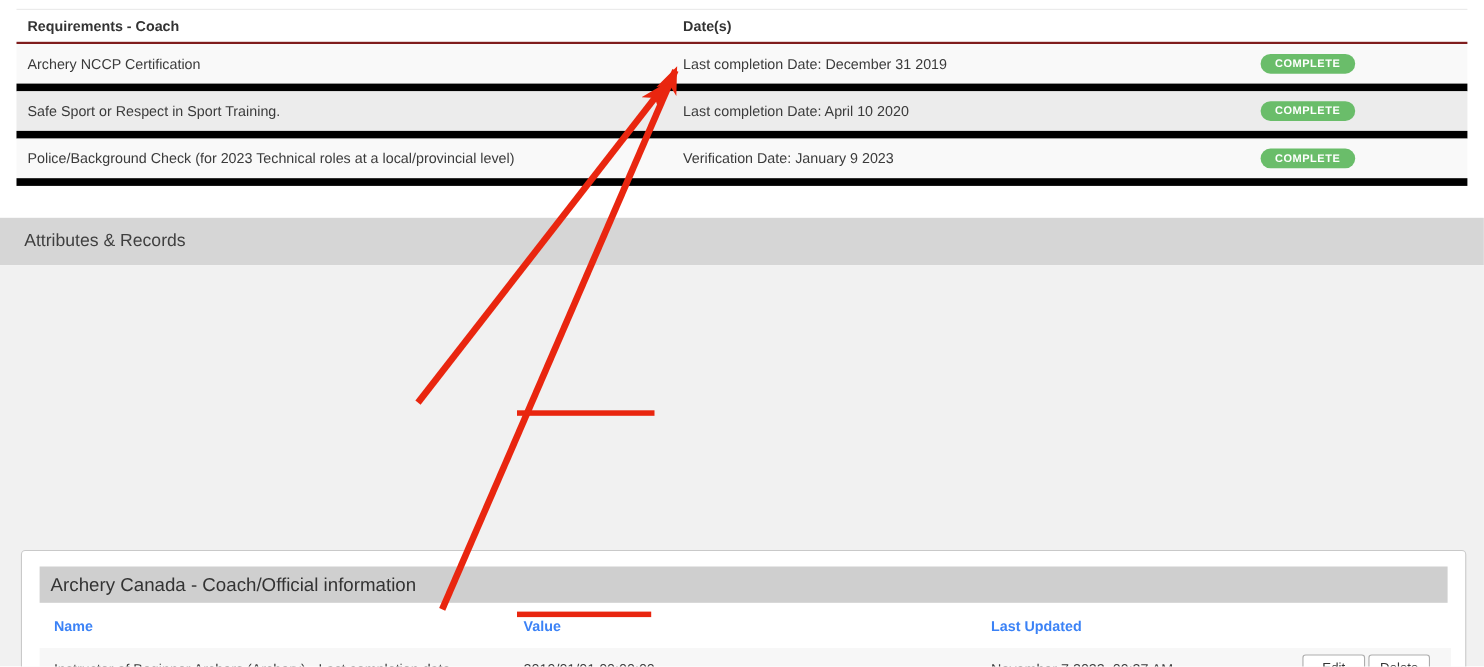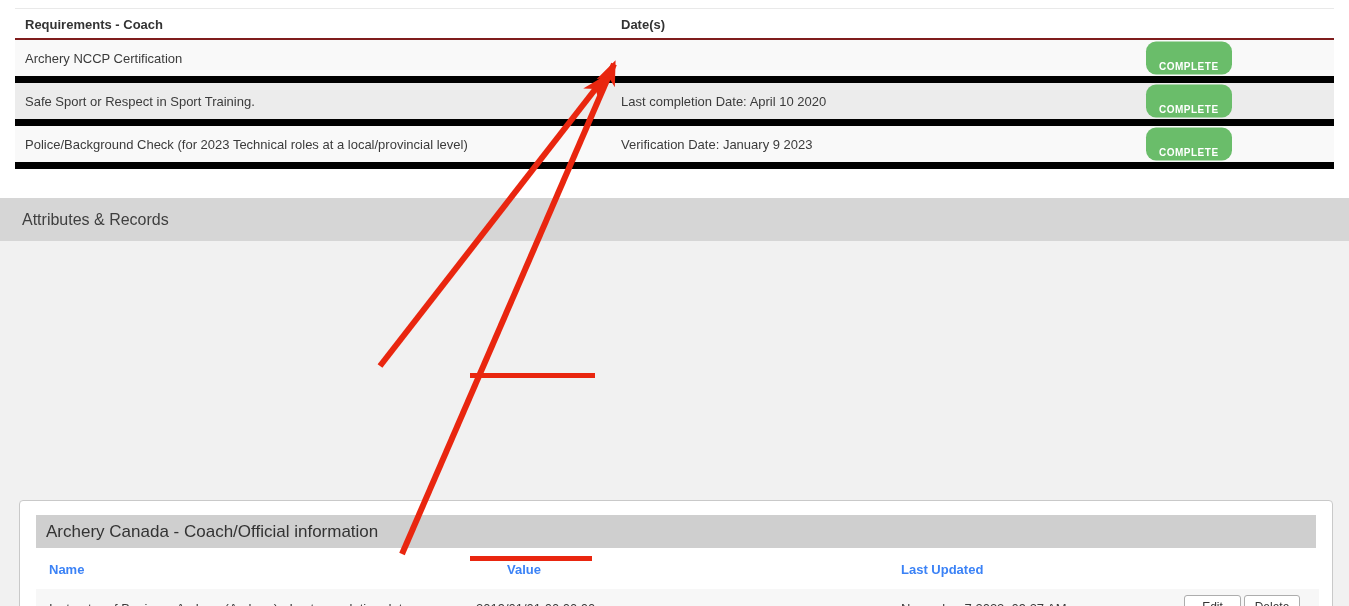--- a/index.html
+++ b/index.html
@@ -20,21 +20,21 @@
     height:36px; position:relative; border-bottom:7px solid #000000;
   }
   .req-rows > .req-row:nth-child(odd)  { background:#f9f9f9; }
   .req-rows > .req-row:nth-child(even) { background:#ececec; }
   .cell { position:absolute; top:50%; transform:translateY(-50%); white-space:nowrap; }
   .col-req  { left:10px; }
   .col-date { left:606px; }
   .col-stat { left:1131px; }
   .badge {
     display:inline-block; color:#fff; font-size:10px; font-weight:bold;
-    letter-spacing:.5px; padding:19px 13px 3px; border-radius:10px;
+    letter-spacing:.5px; padding:4px 13px 3px; border-radius:10px;
   }
 
   
   .attr-bar {
     position:absolute; left:0; top:198px; width:1349px; height:43px;
     background:#d6d6d6;
   }
   .attr-bar span {
     position:absolute; left:22px; line-height:43px; font-size:16px; color:#3f3f3f;text-align:center;
   }
@@ -57,21 +57,21 @@
   .card-title-bar span {
     position:absolute; left:10px; line-height:33px; font-size:17px; color:#333;
     white-space:nowrap;
   }
   .attr-thead {
     position:absolute; left:16px; top:47px; width:1283px; height:41px;
     font-weight:bold; color:#3b82f6;
   }
   .attr-thead .cell { top:50%; }
   .th-name    { left:13px; }
-  .th-value   { left:440px;margin-left:31px; }
+  .th-value   { left:440px; }
   .th-updated { left:865px; }
 
   .attr-rows { position:absolute; left:16px; top:88px; width:1283px; }
   .attr-row  { height:37px; position:relative; }
   .attr-rows > .attr-row:nth-child(odd)  { background:#f7f7f7; }
   .attr-rows > .attr-row:nth-child(even) { background:#ffffff; }
   .td-name    { left:13px; }
   .td-value   { left:440px; }
   .td-updated { left:865px; }
   .btn {
@@ -94,20 +94,21 @@
 
 <div class="req-table">
   <div class="req-header">
     <span class="cell col-req">Requirements - Coach</span>
     <span class="cell col-date">Date(s)</span>
   </div>
   <div class="req-rows">
 
       <div class="req-row">
         <span class="cell col-req">Archery NCCP Certification</span>
+        <span class="cell col-date">Last completion Date: December 31 2019</span>
         <span class="cell col-stat">
           <span class="badge status-badge" style="background: rgb(106, 189, 106);">COMPLETE</span>
         </span>
       </div>
 
       <div class="req-row">
         <span class="cell col-req">Safe Sport or Respect in Sport Training.</span>
         <span class="cell col-date">Last completion Date: April 10 2020</span>
         <span class="cell col-stat">
           <span class="badge status-badge" style="background: rgb(106, 189, 106);">COMPLETE</span>

